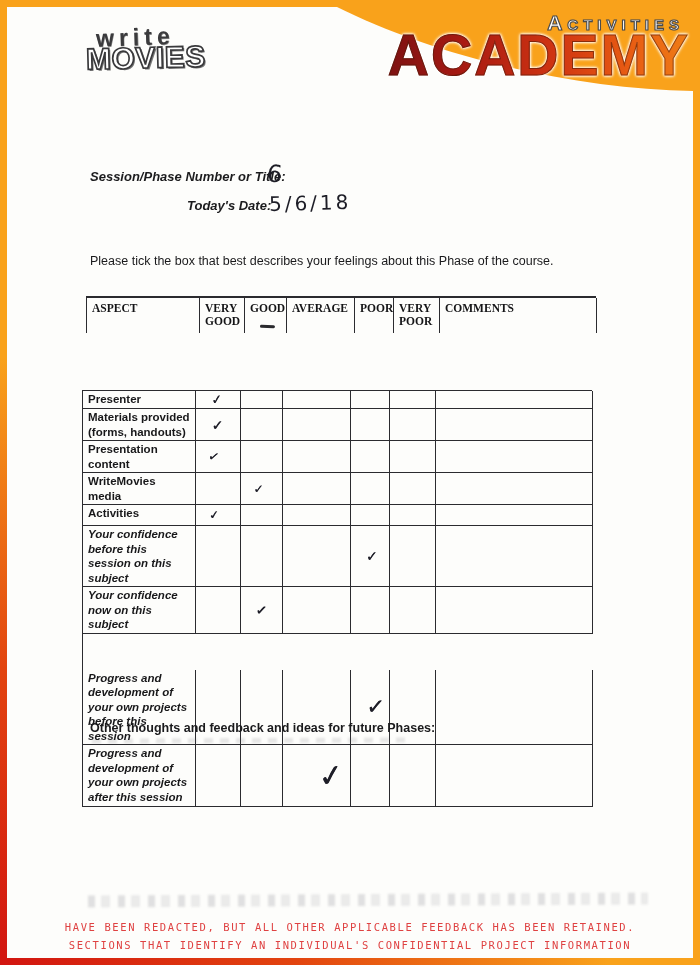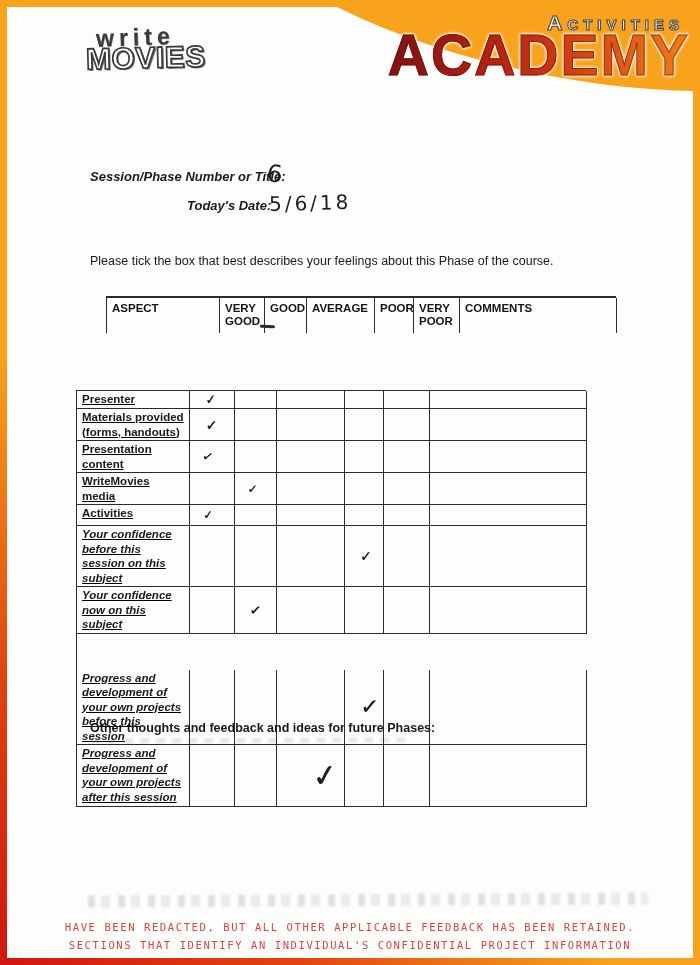--- a/index.html
+++ b/index.html
@@ -64,36 +64,36 @@
     font-family:"DejaVu Sans", sans-serif;
   }
   .session-value { left:267px; top:160px; font-size:24px; transform:rotate(7deg); }
   .date-value { left:269px; top:191px; font-size:20px; letter-spacing:3px; transform:rotate(-1.5deg); }
 
   .instruction { position:absolute; left:90px; top:254px; font-size:12.5px; font-weight:400; color:#1a1a1c; }
 
   
   .thead, .trow { display:grid; grid-template-columns:113px 45px 42px 68px 39px 46px 157px; }
   .thead {
-    position:absolute; left:106px; top:296px; width:510px; height:37px;
-    border-top:2px solid #2b2b2f; border-left:1.7px solid #2b2b2f;
+    position:absolute; left:86px; top:296px; width:510px; height:37px;
+    border-top:2px solid #2b2b2f; border-left:1.7px solid #2b2b2f;font-family:Liberation Serif, serif;
   }
   .thead .cell {
     border-right:1.7px solid #2b2b2f;
     font-weight:bold; font-size:11.5px; line-height:13px; color:#151517;
     padding:4px 4px 0 5px; white-space:pre-line;
   }
   .pen-mark {
     position:absolute; left:260px; top:325px; width:15px; height:2.5px;
     background:#2a2a2e; transform:rotate(2deg); border-radius:2px;
   }
 
   .tbody {
-    position:absolute; left:76px; top:390px; width:510px;
-    border-top:1.8px solid #2b2b2f; border-left:1.7px solid #2b2b2f;text-decoration:underline;
+    position:absolute; left:82px; top:390px; width:510px;
+    border-top:1.8px solid #2b2b2f; border-left:1.7px solid #2b2b2f;
   }
   .trow .cell {
     border-right:1.7px solid #2b2b2f; border-bottom:1.8px solid #2b2b2f;
     font-size:11.5px; line-height:14.5px; color:#18181a;
     padding:1px 4px 1px 5px; position:relative; overflow:visible;
   }
   .trow .label-cell { font-weight:600; }
   .trow .label-cell.italic { font-style:italic; }
   .row-1 .cell { min-height:18px; }
   .row-2 .cell { min-height:30px; }

